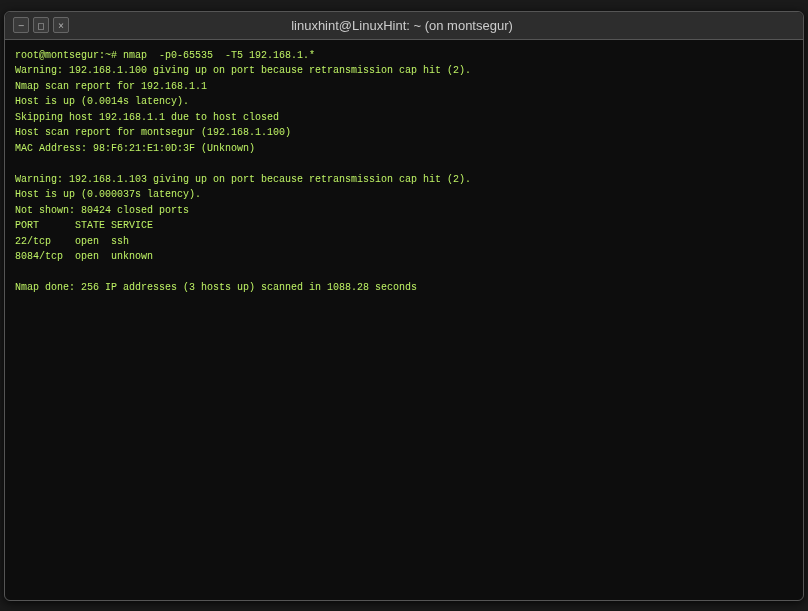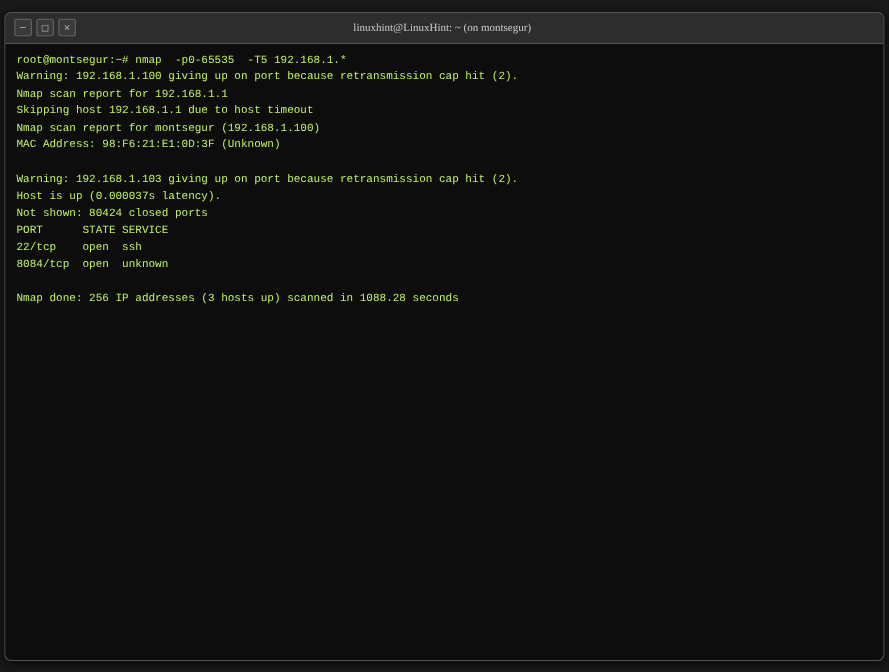--- a/index.html
+++ b/index.html
@@ -56,22 +56,22 @@
       display: flex;
       align-items: center;
       justify-content: center;
       font-size: 10px;
       color: #aaa;
       cursor: pointer;
     }
 
     .title-text {
       color: #ccc;
-      font-size: 10px;
-      font-family: Liberation Serif, serif;
+      font-size: 13px;
+      font-family: Liberation Sans, sans-serif;
       flex: 1;
       text-align: center;
     }
 
     .terminal-body {
       flex: 1;
       background: #0d0d0d;
       padding: 8px 10px;
       overflow-y: auto;
       border-radius: 0 0 6px 6px;
@@ -109,22 +109,23 @@
       <div class="title-bar-btn">□</div>
       <div class="title-bar-btn">×</div>
     </div>
     <div class="title-text">linuxhint@LinuxHint: ~ (on montsegur)</div>
     <div style="width: 60px;"></div>
   </div>
   <div class="terminal-body" id="terminal-body">
   <div class="terminal-line">root@montsegur:~# nmap  -p0-65535  -T5 192.168.1.*</div>
       <div class="terminal-line">Warning: 192.168.1.100 giving up on port because retransmission cap hit (2).</div>
       <div class="terminal-line">Nmap scan report for 192.168.1.1</div>
-      <div class="terminal-line">Skipping host 192.168.1.1 due to host timeout</div>
-      <div class="terminal-line">Nmap scan report for montsegur (192.168.1.100)</div>
+      <div class="terminal-line">Host is up (0.0014s latency).</div>
+      <div class="terminal-line">Skipping host 192.168.1.1 due to host closed</div>
+      <div class="terminal-line">Host scan report for montsegur (192.168.1.100)</div>
       <div class="terminal-line">MAC Address: 98:F6:21:E1:0D:3F (Unknown)</div>
       <div class="terminal-line">&nbsp;</div>
       <div class="terminal-line">Warning: 192.168.1.103 giving up on port because retransmission cap hit (2).</div>
       <div class="terminal-line">Host is up (0.000037s latency).</div>
       <div class="terminal-line">Not shown: 80424 closed ports</div>
       <div class="terminal-line">PORT      STATE SERVICE</div>
       <div class="terminal-line">22/tcp    open  ssh</div>
       <div class="terminal-line">8084/tcp  open  unknown</div>
       <div class="terminal-line">&nbsp;</div>
       <div class="terminal-line">Nmap done: 256 IP addresses (3 hosts up) scanned in 1088.28 seconds</div>

